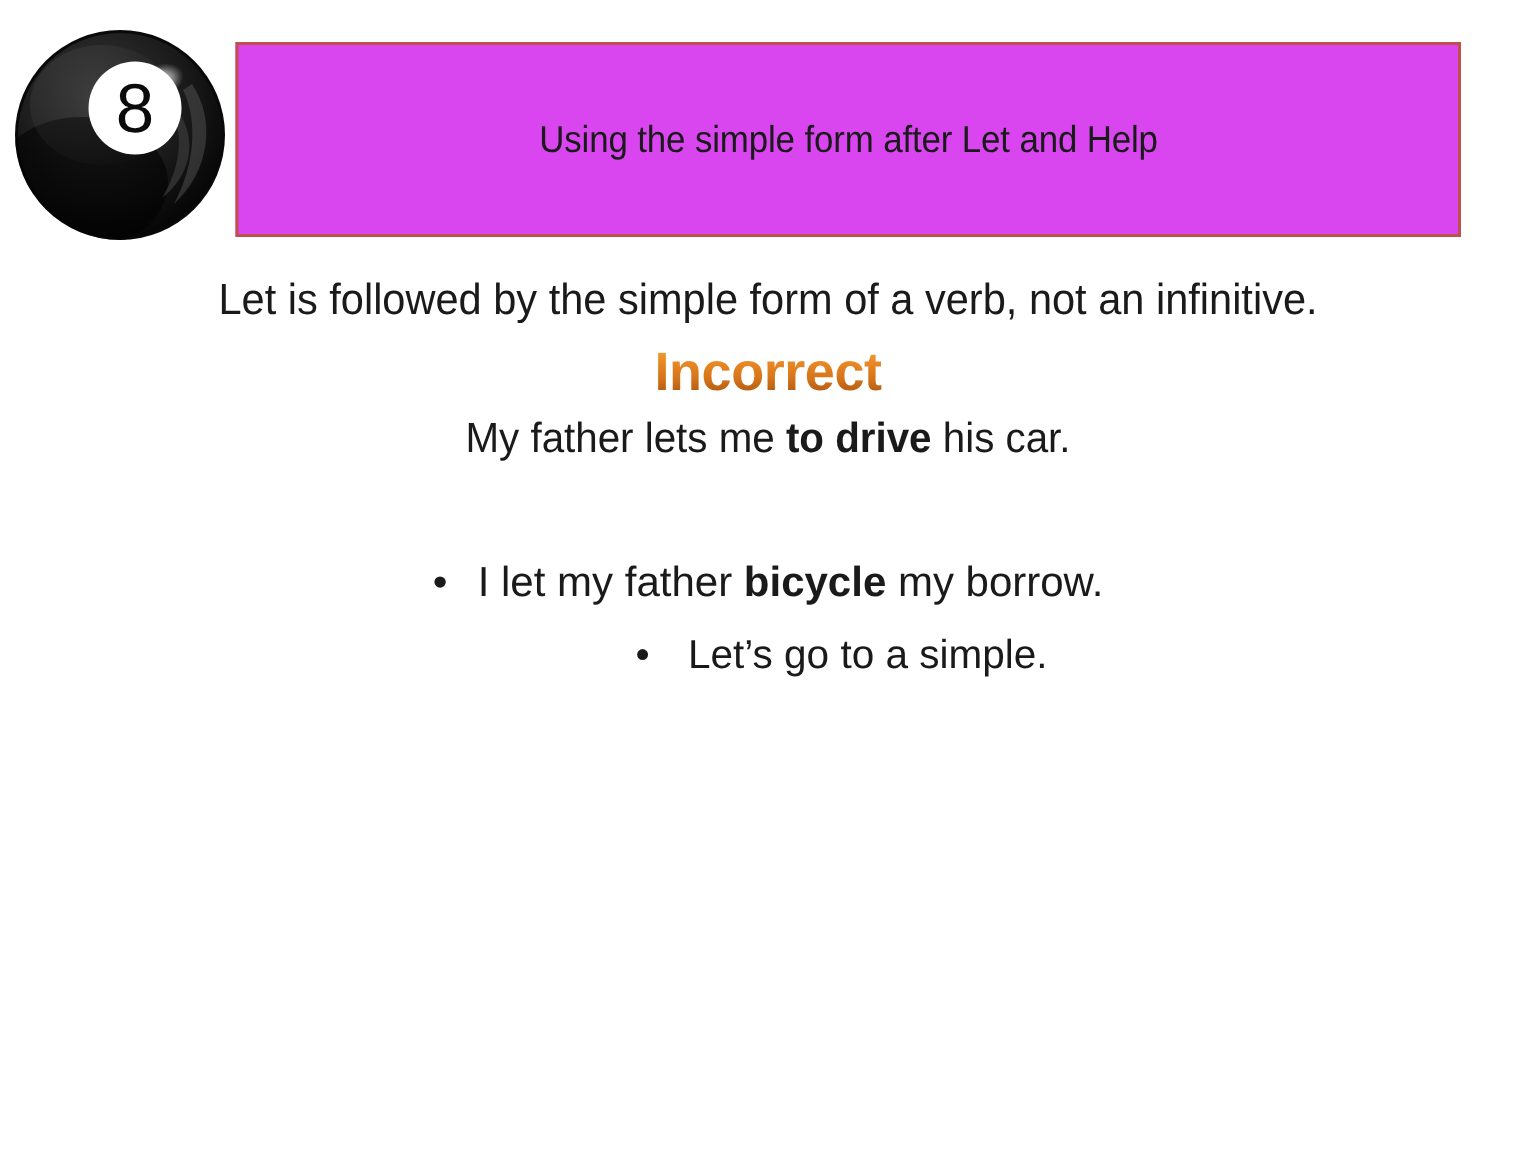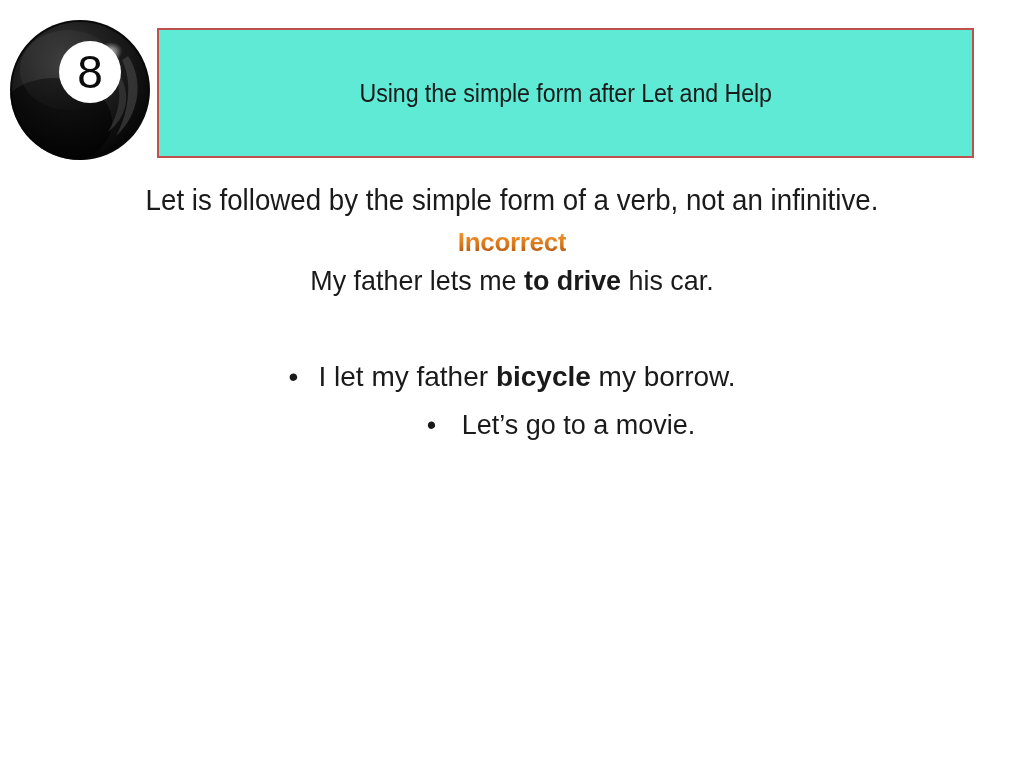--- a/index.html
+++ b/index.html
@@ -33,21 +33,21 @@
   .eightball-wrap svg { display:block; }
 
   
   .title-box {
     position: absolute;
     left: 157px;
     top: 28px;
     width: 817px;
     height: 130px;
     border: 2px solid #c0504d;
-    background: #5eead4;
+    background: #d946ef;
     box-sizing: border-box;
     display: flex;
     align-items: center;
     justify-content: center;
   }
   .title-text {
     font-family: "Liberation Sans", sans-serif;
     font-size: 25px;
     font-weight: 400;
     color: #1a1a1a;
@@ -77,21 +77,21 @@
   .line-intro {
     font-size: 29px;
     transform: scaleX(0.955);
     transform-origin: center;
     margin-bottom: 13px;
   }
 
   .heading-orange {
     font-family: "Liberation Sans", sans-serif;
     font-weight: bold;
-    font-size: 26px;
+    font-size: 36px;
     letter-spacing: -0.3px;
     background-image: linear-gradient(to bottom,
         #f0a84a 0%,
         #e98824 34%,
         #d4731a 62%,
         #ad5812 88%,
         #97490d 100%);
     -webkit-background-clip: text;
     background-clip: text;
     color: transparent;
@@ -214,18 +214,18 @@
 
     <div>
 
       <div class="bullet-row bullet-1">
         <span class="bul">•</span>
         <span class="btxt"><span>I let my father </span><b>bicycle</b><span> my borrow.</span></span>
       </div>
 
       <div class="bullet-row bullet-2">
         <span class="bul">•</span>
-        <span class="btxt"><span>Let’s go to a movie.</span><b></b><span></span></span>
+        <span class="btxt"><span>Let’s go to a simple.</span><b></b><span></span></span>
       </div>
     </div>
 
   </div>
 </div>
 
 </body></html>

